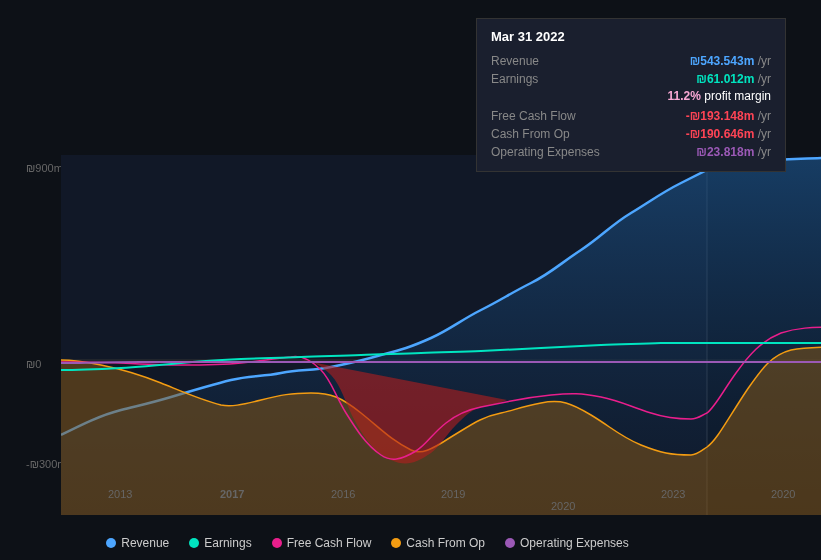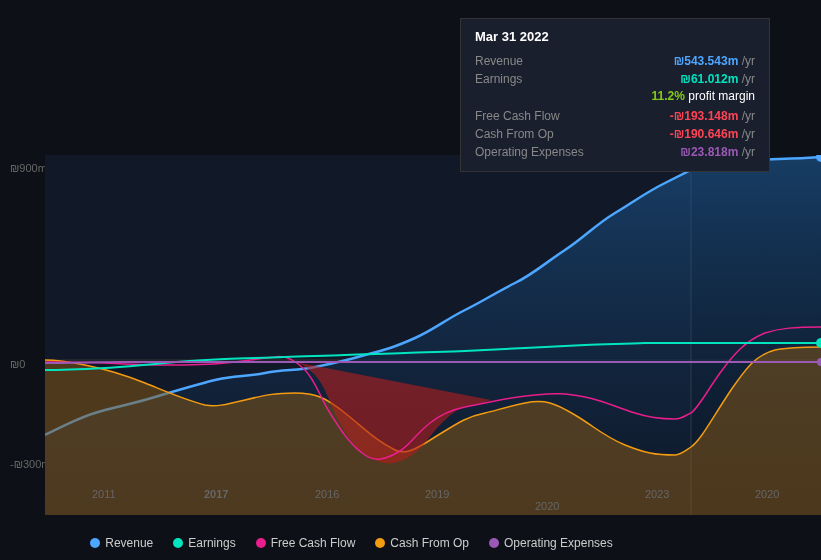--- a/index.html
+++ b/index.html
@@ -11,20 +11,21 @@
       height: 560px;
       overflow: hidden;
       position: relative;
     }
 
     .chart-container {
       width: 703px;
       height: 560px;
       position: relative;
       background: #0d1117;
+      margin-left: 16px;
     }
 
     
     .tooltip-box {
       position: absolute;
       top: 18px;
       left: 460px;
       background: #1a1f2e;
       border: 1px solid #333;
       padding: 10px 14px;
@@ -119,21 +120,21 @@
     <div class="tooltip-date">Mar 31 2022</div>
     <div class="tooltip-row">
       <span class="tooltip-label">Revenue</span>
       <span class="tooltip-value val-blue">₪543.543m <span style="color:#888;font-weight:normal">/yr</span></span>
     </div>
     <div class="tooltip-row">
       <span class="tooltip-label">Earnings</span>
       <span class="tooltip-value val-green">₪61.012m <span style="color:#888;font-weight:normal">/yr</span></span>
     </div>
     <div class="profit-margin" style="text-align:right; color:#fff; font-size:12px; padding-bottom:4px;">
-      <strong style="color:#84cc16">11.2%</strong> profit margin
+      <strong style="color:#f9a8d4">11.2%</strong> profit margin
     </div>
     <div class="tooltip-row">
       <span class="tooltip-label">Free Cash Flow</span>
       <span class="tooltip-value val-red">-₪193.148m <span style="color:#888;font-weight:normal">/yr</span></span>
     </div>
     <div class="tooltip-row">
       <span class="tooltip-label">Cash From Op</span>
       <span class="tooltip-value val-red">-₪190.646m <span style="color:#888;font-weight:normal">/yr</span></span>
     </div>
     <div class="tooltip-row">
@@ -194,21 +195,21 @@
     <path d="M0,208 C20,208 40,207 80,207 C120,207 160,207 200,207 C240,207 280,207 320,207 C360,207 400,207 440,207 C480,207 520,207 560,207 C600,207 620,207 640,207 C648,207 660,207 680,207 C700,207 740,207 776,207" fill="none" stroke="#9b59b6" stroke-width="2" clip-path="url(#chartClip)"></path>
 
     <circle cx="776" cy="188" r="5" fill="#00e5c0"></circle>
 
     <circle cx="776" cy="2" r="5" fill="#4da6ff"></circle>
 
     <circle cx="776" cy="207" r="4" fill="#9b59b6"></circle>
 
   </svg>
 
-  <span class="x-label" style="left: 92px; bottom: 60px;">2011</span>
+  <span class="x-label" style="left: 92px; bottom: 60px;">2013</span>
   <span class="x-label" style="left: 204px; bottom: 60px; font-weight: bold;">2017</span>
   <span class="x-label" style="left: 315px; bottom: 60px;">2016</span>
   <span class="x-label" style="left: 425px; bottom: 60px;">2019</span>
   <span class="x-label" style="left: 535px; bottom: 48px;">2020</span>
   <span class="x-label" style="left: 645px; bottom: 60px;">2023</span>
   <span class="x-label" style="left: 755px; bottom: 60px;">2020</span>
 
   <div class="legend">
     <div class="legend-item">
       <div class="legend-dot" style="background:#4da6ff;"></div>

